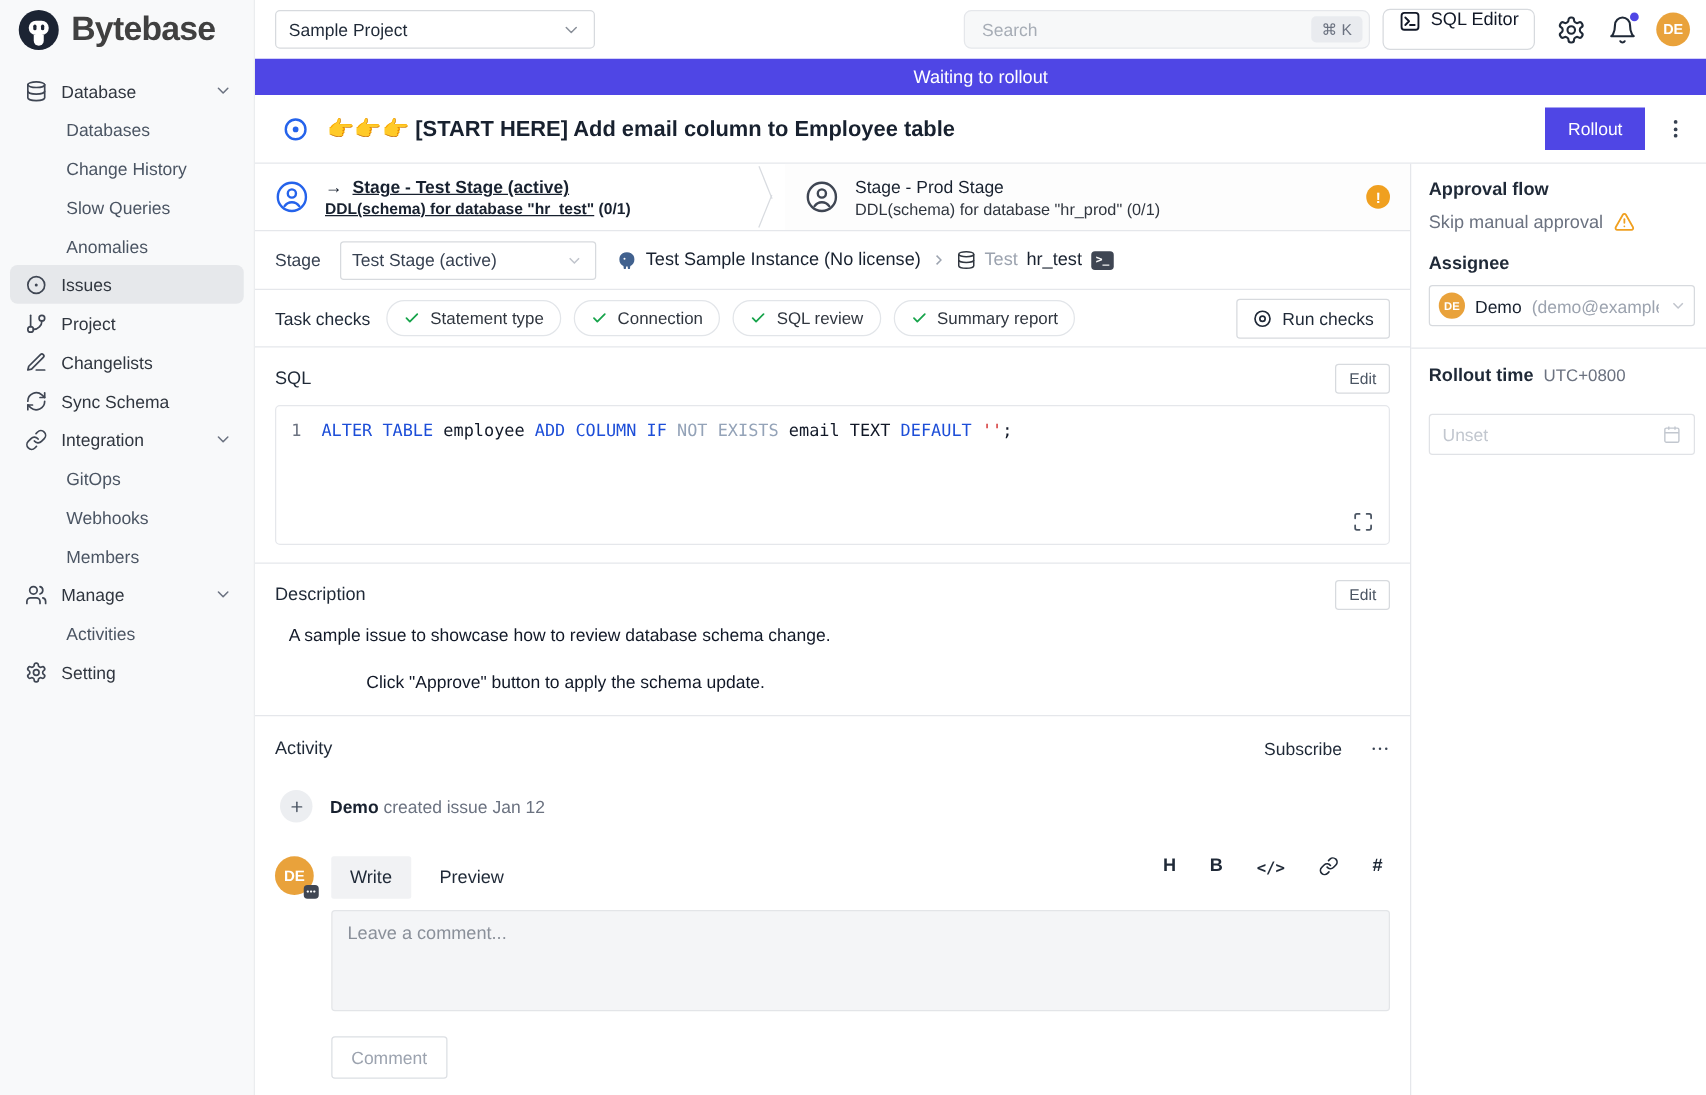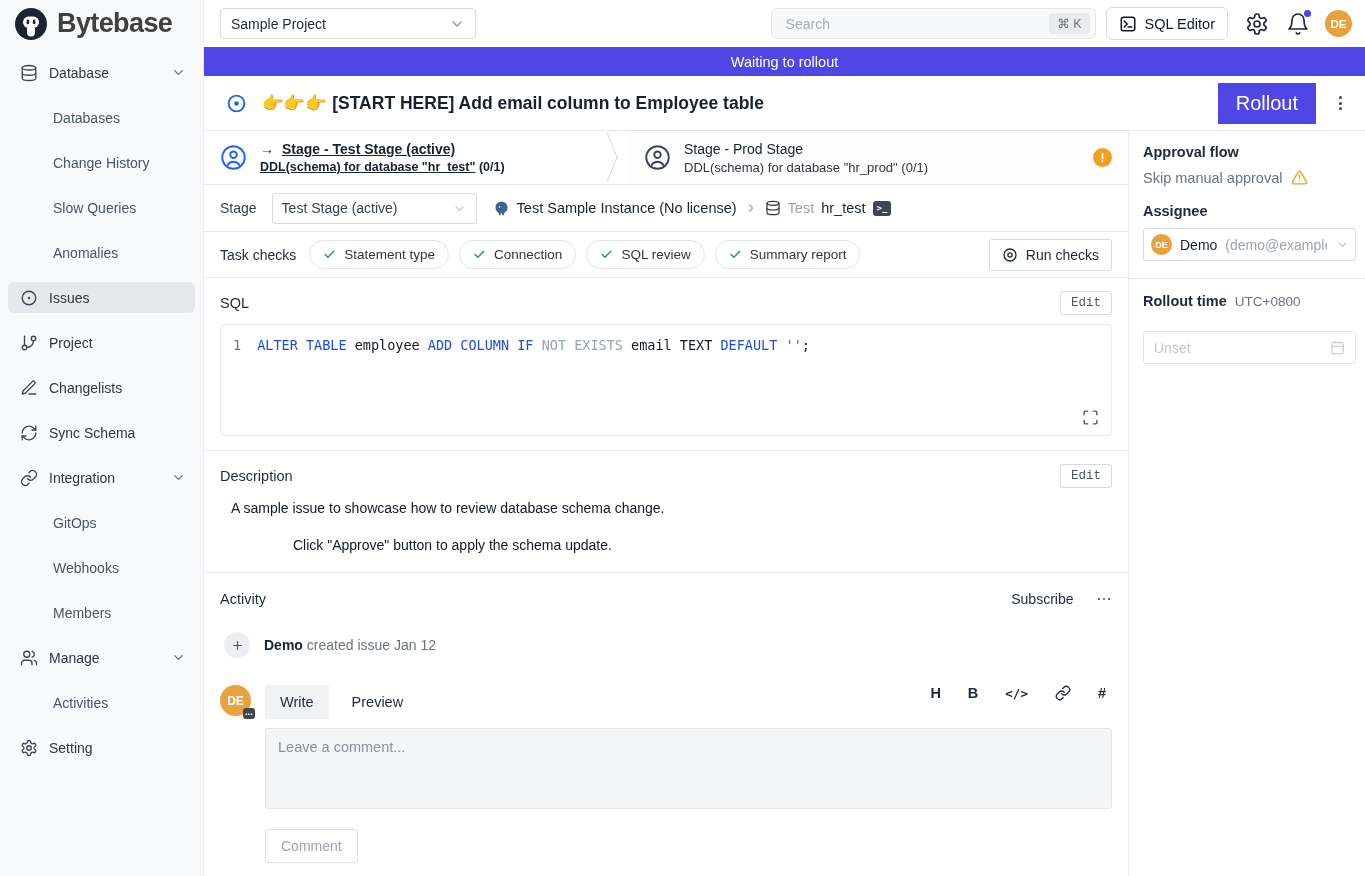--- a/index.html
+++ b/index.html
@@ -9,49 +9,49 @@
   *{box-sizing:border-box}
   html,body{margin:0;padding:0}
   body{width:1365px;height:876px;overflow:hidden;font-family:"Liberation Sans",sans-serif;font-size:14px;color:var(--txt);background:#fff}
   svg{display:block}
   .app{display:flex;height:100%}
 
   
   .sidebar{width:204px;min-width:204px;background:#f8f9fa;border-right:1px solid #ebedef;display:flex;flex-direction:column}
   .logo{height:47px;display:flex;align-items:center;gap:9px;padding:0 14px}
   .logo-text{font-size:27px;font-weight:800;color:#404040;letter-spacing:-.6px}
-  .nav{padding:10px 8px;display:flex;flex-direction:column;gap:14px}
+  .nav{padding:10px 8px;display:flex;flex-direction:column;gap:0}
   .side-item{display:flex;align-items:center;gap:11px;height:31px;padding:0 9px 0 12px;border-radius:6px;color:#4b5563;cursor:pointer}
   .side-item .lbl{font-size:14px;white-space:nowrap}
   .side-item.group .lbl{font-weight:500;color:#30363f}
   .side-item.indent{padding-left:45px}
   .side-item.selected{background:#e6e8eb}
   .side-item .icon{width:18px;color:#3f4653}
   .side-item .chev{margin-left:auto;color:#6b7280}
 
   
   .main-col{flex:1;display:flex;flex-direction:column;min-width:0}
   .topbar{height:47px;display:flex;align-items:center;padding:0 13px 0 16px;background:#fff}
   .project-select{width:256px;height:31px;border:1px solid var(--border-ctl);border-radius:4px;display:flex;align-items:center;justify-content:space-between;padding:0 10px;color:#1f2937;cursor:pointer}
   .project-select .chev{color:#8b919a}
   .topbar-spacer{flex:1}
   .search{width:325px;height:31px;background:#f7f8f9;border:1px solid var(--border);border-radius:6px;display:flex;align-items:center;padding:0 5px 0 12px}
   .search input{flex:1;border:none;outline:none;background:transparent;font-size:14px;color:var(--txt);font-family:inherit}
   .search input::placeholder{color:#a7adb6}
   .kbd{background:#e9ebef;border-radius:4px;padding:3px 8px;font-size:12.5px;color:#6b7280;white-space:nowrap}
-  .sqled-btn{height:33px;margin-left:10px;border:1px solid var(--border-ctl);background:#fff;border-radius:6px;display:flex;align-items:center;gap:8px;padding:0 12px;font-size:14.5px;color:#111827;cursor:pointer;font-family:inherit}
+  .sqled-btn{height:33px;margin-left:10px;border:1px solid var(--border-ctl);background:#fff;border-radius:6px;display:flex;align-items:flex-start;gap:8px;padding:0 12px;font-size:14.5px;color:#111827;cursor:pointer;font-family:inherit}
   .tb-icon{margin-left:17px;color:#1f2937;cursor:pointer;position:relative}
   .bell-dot{position:absolute;top:-2px;right:-1px;width:7px;height:7px;border-radius:50%;background:var(--accent)}
   .avatar{width:27px;height:27px;border-radius:50%;background:var(--avatar);color:#fff;font-size:11.5px;font-weight:700;display:flex;align-items:center;justify-content:center;margin-left:15px;cursor:pointer}
 
   .banner{height:29px;background:var(--accent);color:#fff;display:flex;align-items:center;justify-content:center;font-size:14.5px}
 
   .title-row{height:55px;display:flex;align-items:center;gap:15px;padding:0 15px 0 22px;border-bottom:1px solid var(--border)}
   .issue-title{flex:1;font-size:17.5px;font-weight:700;color:#18212f;white-space:nowrap;overflow:hidden;margin:0}
-  .rollout-btn{background:var(--accent);color:#fff;border:none;border-radius:0;padding:9px 18px;font-size:20px;cursor:pointer;font-family:inherit}
+  .rollout-btn{background:var(--accent);color:#fff;border:none;border-radius:0;padding:9px 18px;font-size:14px;cursor:pointer;font-family:inherit}
   .dots-v{display:flex;flex-direction:column;gap:2.5px;padding:4px 8px;cursor:pointer}
   .dots-v i{width:3px;height:3px;border-radius:50%;background:#374151}
 
   .content-row{flex:1;display:flex;min-height:0}
   .content{flex:1;min-width:0;overflow:hidden}
 
   
   .stages{display:flex;align-items:stretch;border-bottom:1px solid var(--border);height:54px}
   .stage-card{display:flex;align-items:center;gap:13px;padding:0 16px}
   .stage-card.active{width:402px}
@@ -84,21 +84,21 @@
   .checks-label{font-weight:500;color:var(--txt-dark);margin-right:3px;white-space:nowrap}
   .pills{display:flex;gap:10px;align-items:center}
   .pill{display:flex;align-items:center;gap:8px;border:1px solid #e2e5e9;border-radius:999px;padding:6px 13px;font-size:13.5px;color:#30363f;background:#fff;cursor:pointer;white-space:nowrap}
   .pill .ck{color:var(--success)}
   .run-btn{margin-left:auto;display:flex;align-items:center;gap:8px;border:1px solid var(--border-ctl);border-radius:3px;background:#fff;padding:7px 12px;font-size:14px;color:var(--txt-dark);cursor:pointer;font-family:inherit}
 
   
   .sec{padding:10px 16px 14px;border-bottom:1px solid var(--border)}
   .sec-head{display:flex;align-items:center;justify-content:space-between;height:30px}
   .sec-title{font-weight:500;color:var(--txt-dark);font-size:14.5px}
-  .edit-btn{border:1px solid var(--border-ctl);background:#fff;border-radius:3px;padding:4px 10px;font-size:12.5px;color:#4b5563;cursor:pointer;font-family:Liberation Mono, monospace}
+  .edit-btn{border:1px solid var(--border-ctl);background:#fff;border-radius:3px;padding:4px 10px;font-size:12.5px;color:#4b5563;cursor:pointer;font-family:Liberation Sans, sans-serif}
 
   .code-block{margin-top:6px;border:1px solid var(--border);border-radius:4px;height:112px;position:relative;padding:11px 12px;display:flex;gap:16px;font-family:"DejaVu Sans Mono",monospace;font-size:13.5px;line-height:1.4}
   .gutter{color:#6b7280}
   .tok-keyword{color:#1d4ed8}
   .tok-muted{color:#94a3b8}
   .tok-string{color:#d32f2f}
   .tok-plain{color:#111827}
   .expand-icon{position:absolute;right:12px;bottom:9px;color:#4b5563;cursor:pointer}
 
   .desc-p1{margin:9px 0 0 11px;color:#111827}

